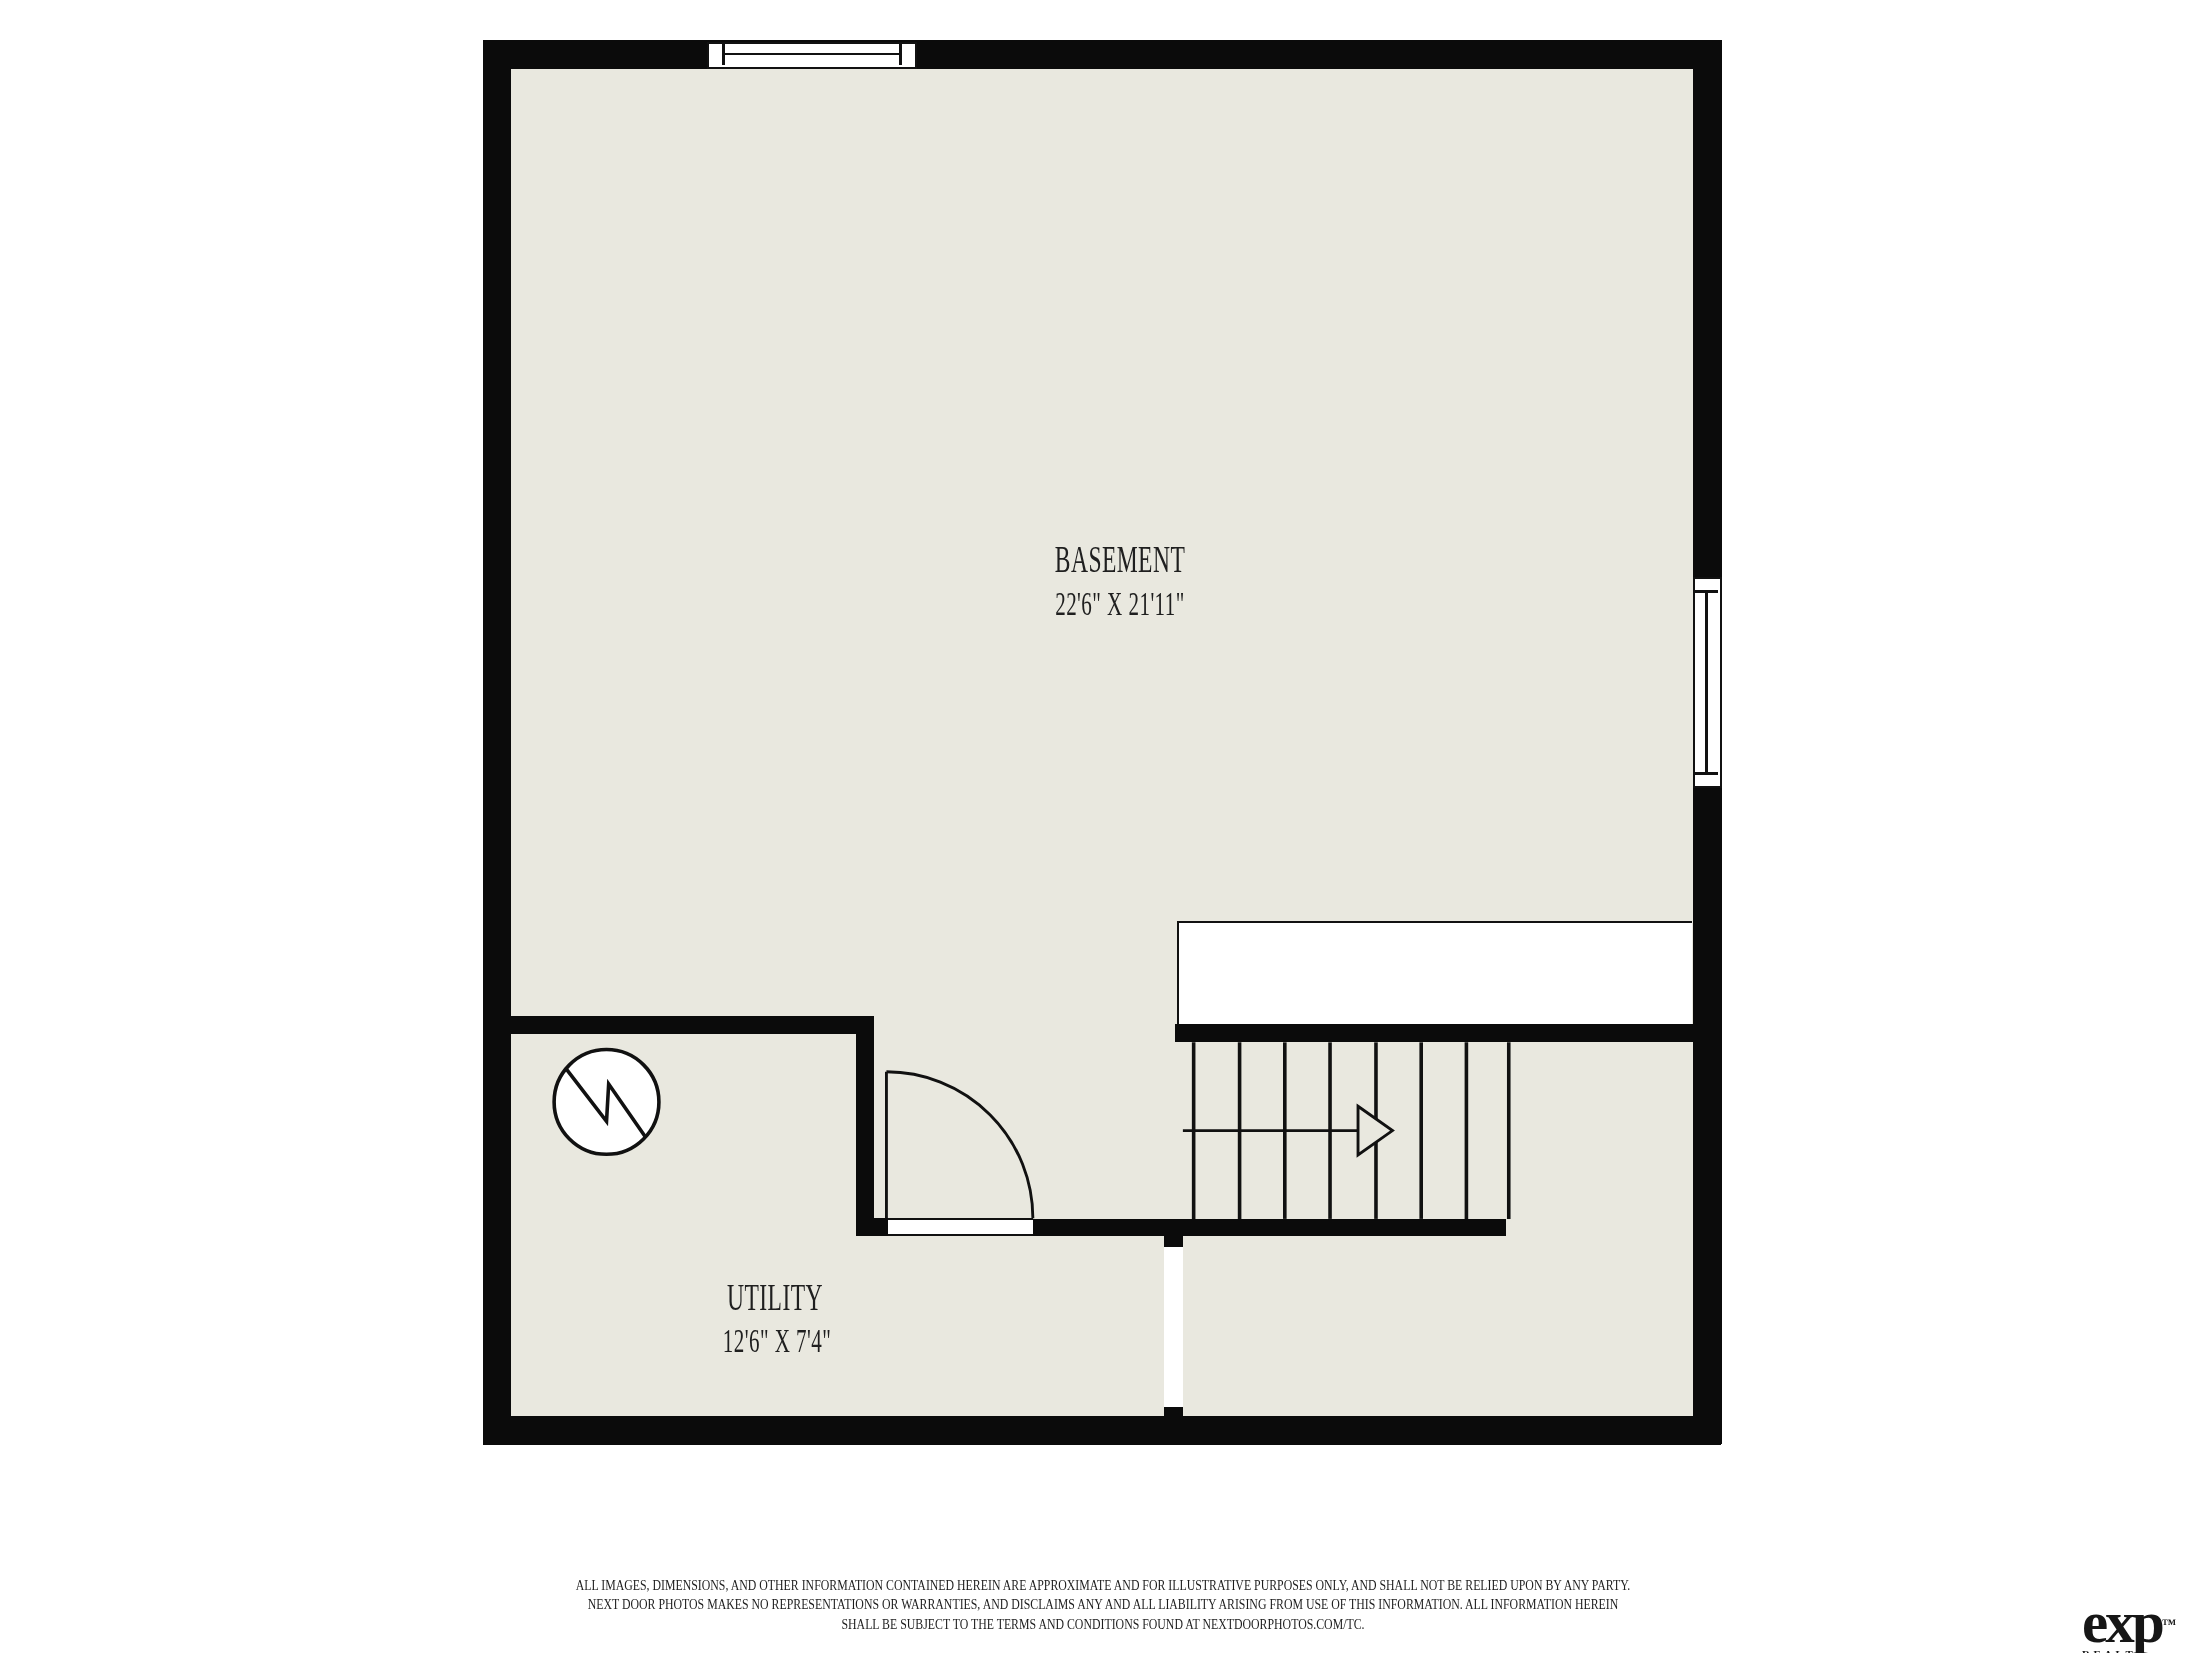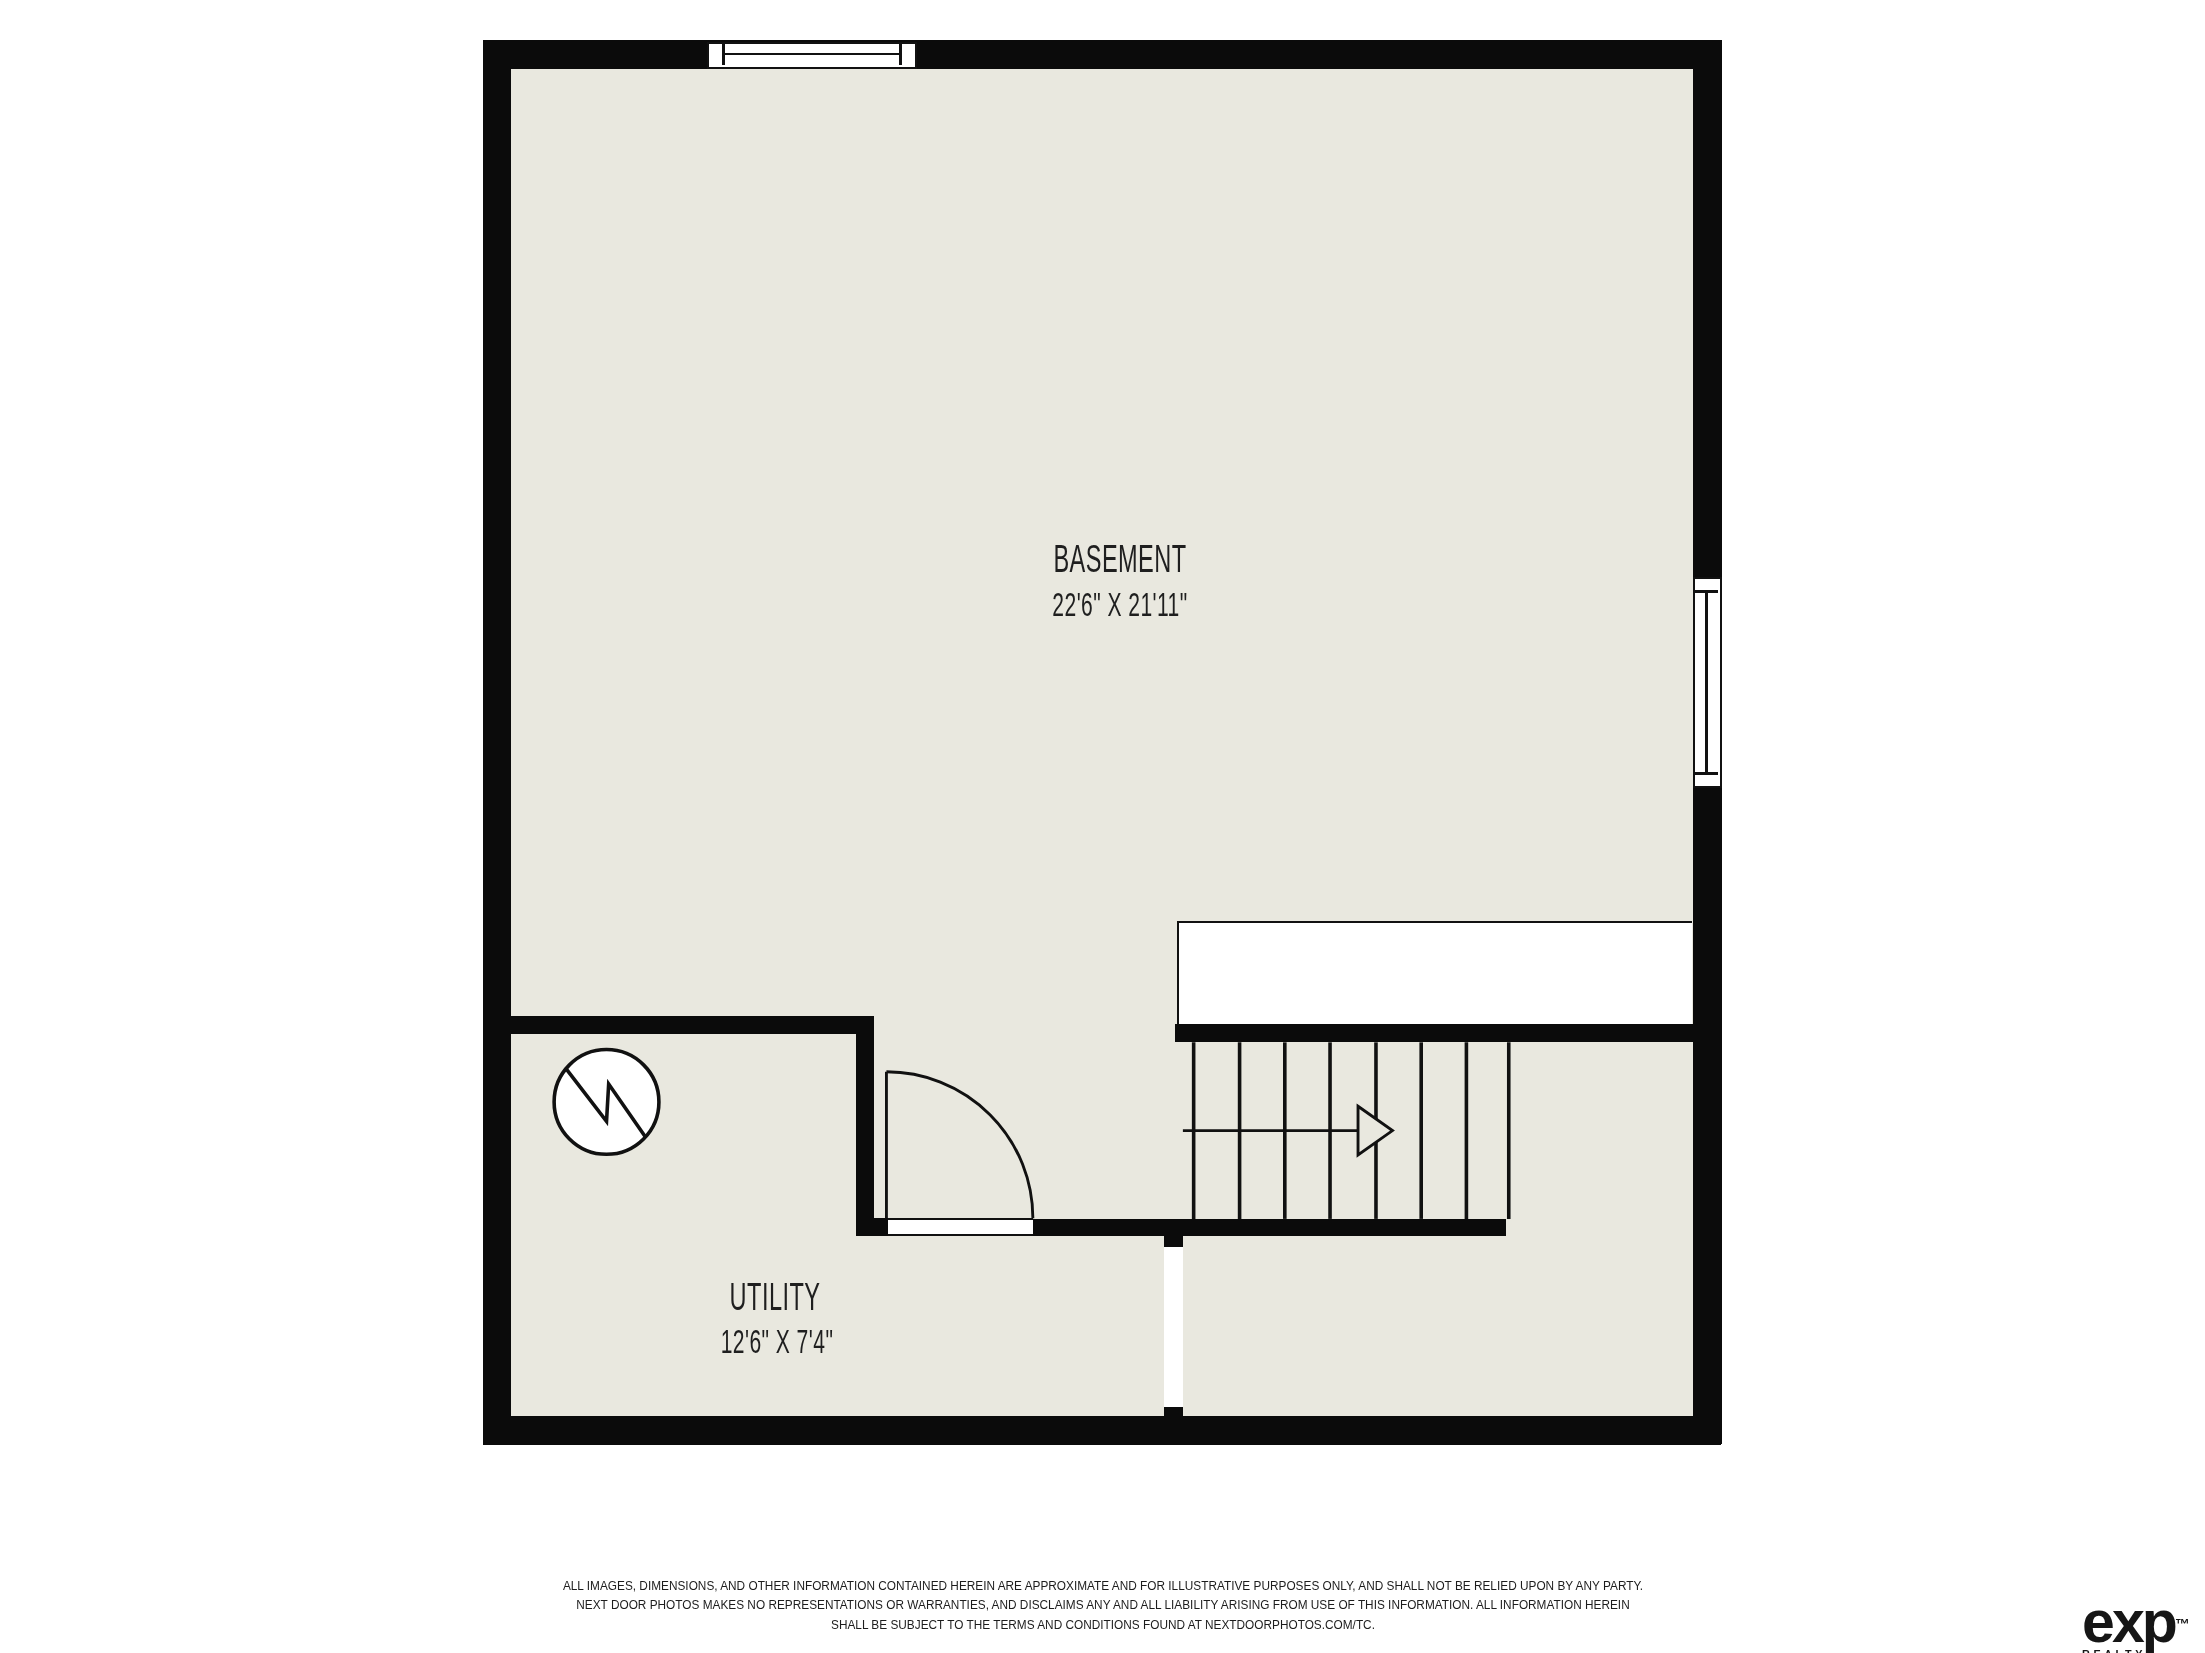--- a/index.html
+++ b/index.html
@@ -1,21 +1,21 @@
 <!DOCTYPE html>
 <html style="font-size:11.5px"><head>
 <meta charset="utf-8">
 <style>
   html,body{margin:0;padding:0;background:#ffffff;}
   .canvas{
     position:relative;
     width:2205px;height:1654px;
     background:#ffffff;
     overflow:hidden;
-    font-family:Liberation Sans, sans-serif;
+    font-family:Liberation Serif, serif;
   }
   .wall{position:absolute;background:#0b0b0b;}
   .floor{position:absolute;background:#e9e8df;}
   .void{position:absolute;background:#ffffff;border-top:2.9px solid #111;border-left:2.9px solid #111;box-sizing:border-box;}
   .threshold{position:absolute;background:#ffffff;border-top:2.9px solid #111;border-bottom:2.9px solid #111;box-sizing:border-box;}
   .opening{position:absolute;background:#ffffff;}
   .window{position:absolute;background:#ffffff;border:2.9px solid #111;box-sizing:border-box;}
   .window .part{position:absolute;background:#111;}
   .room-label, .room-dim{
     position:absolute;color:#1f1f1f;white-space:nowrap;line-height:1;

